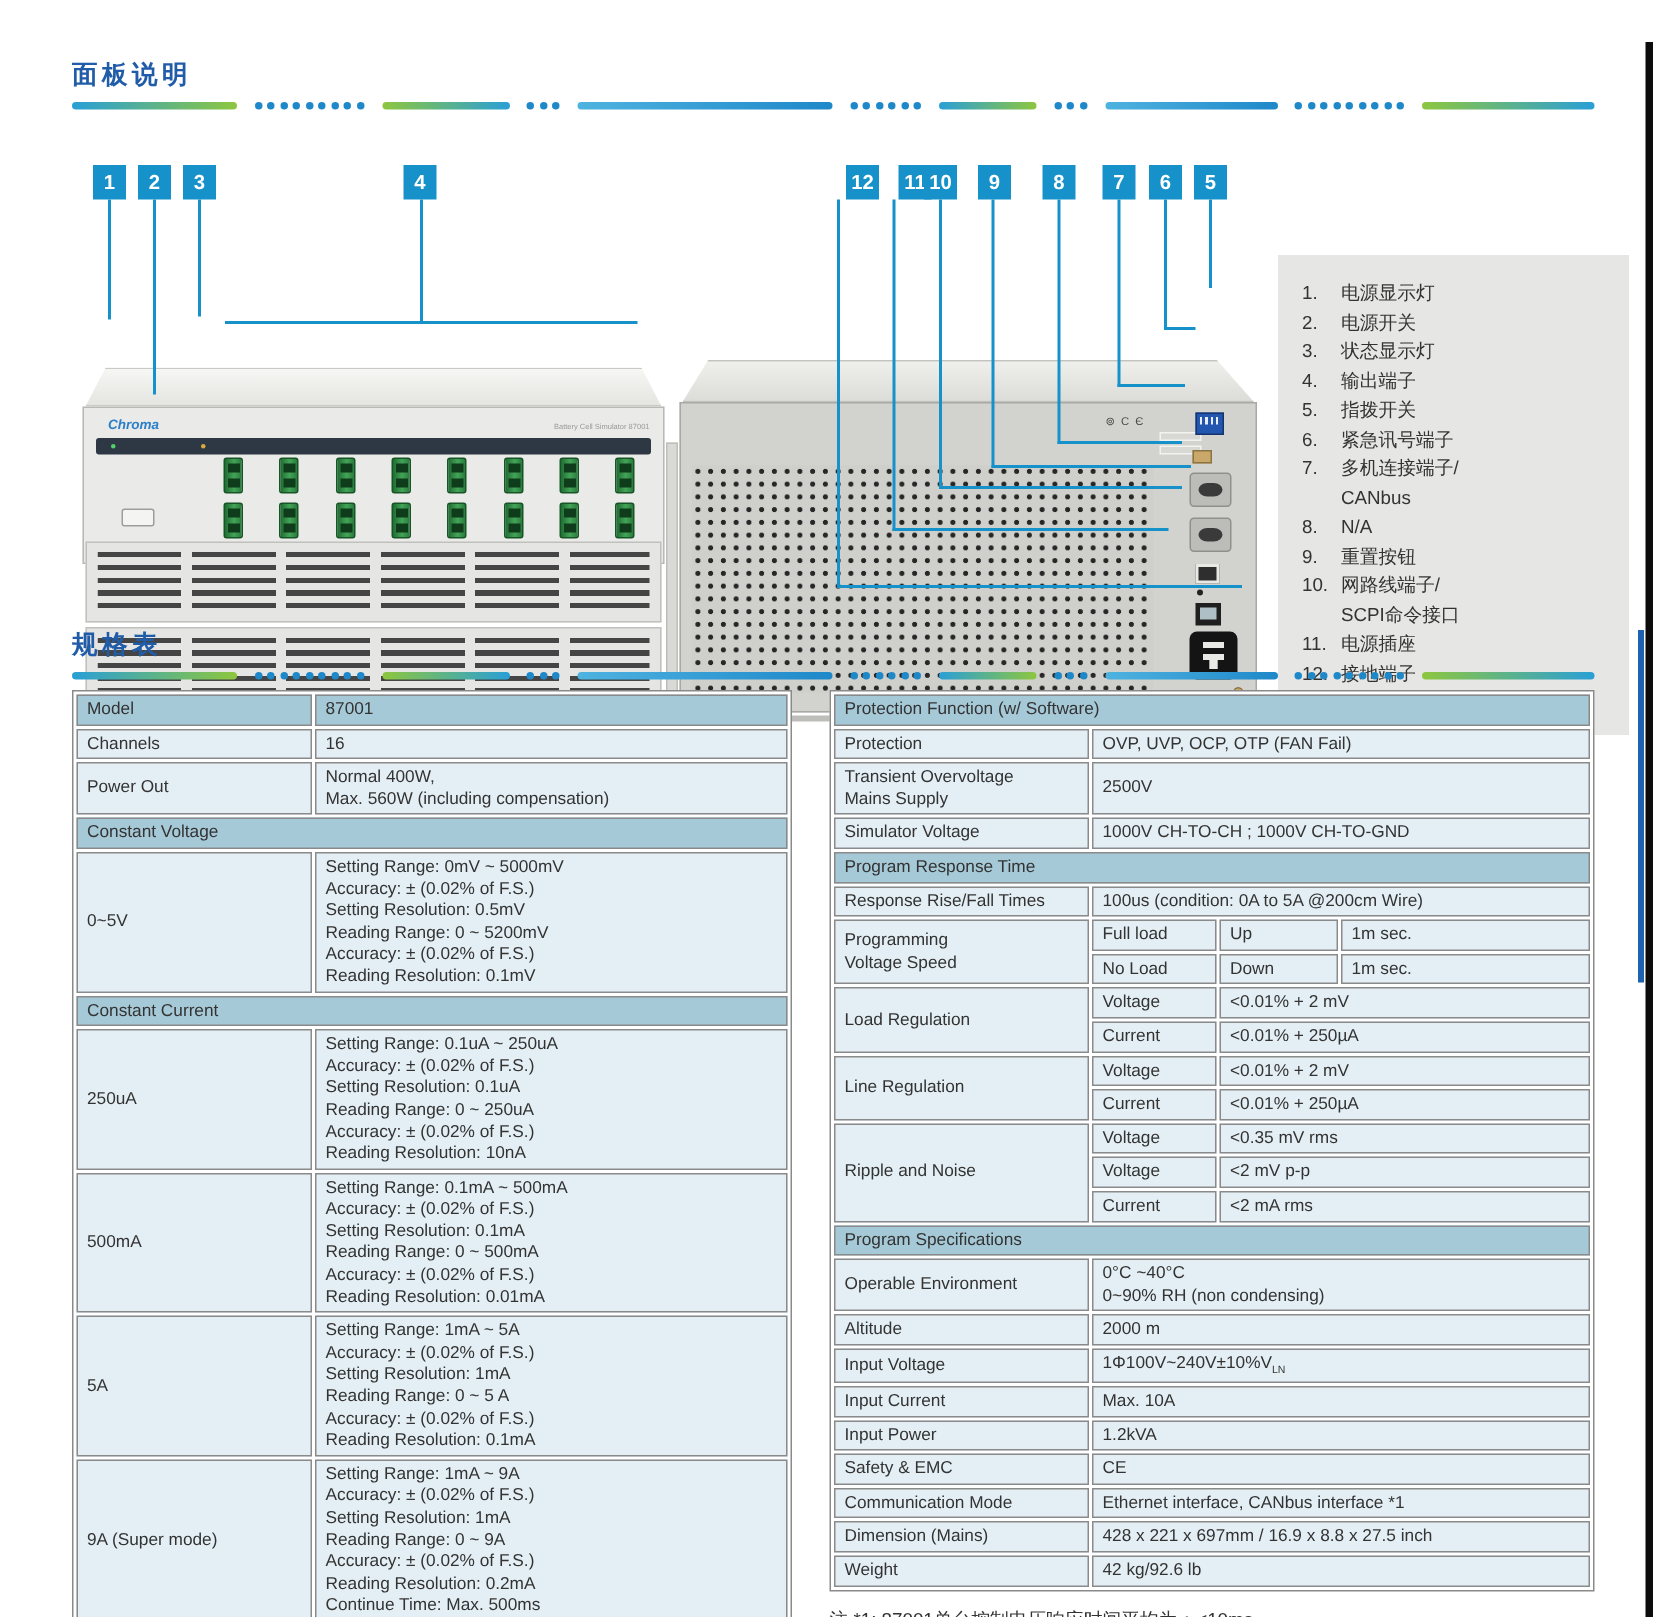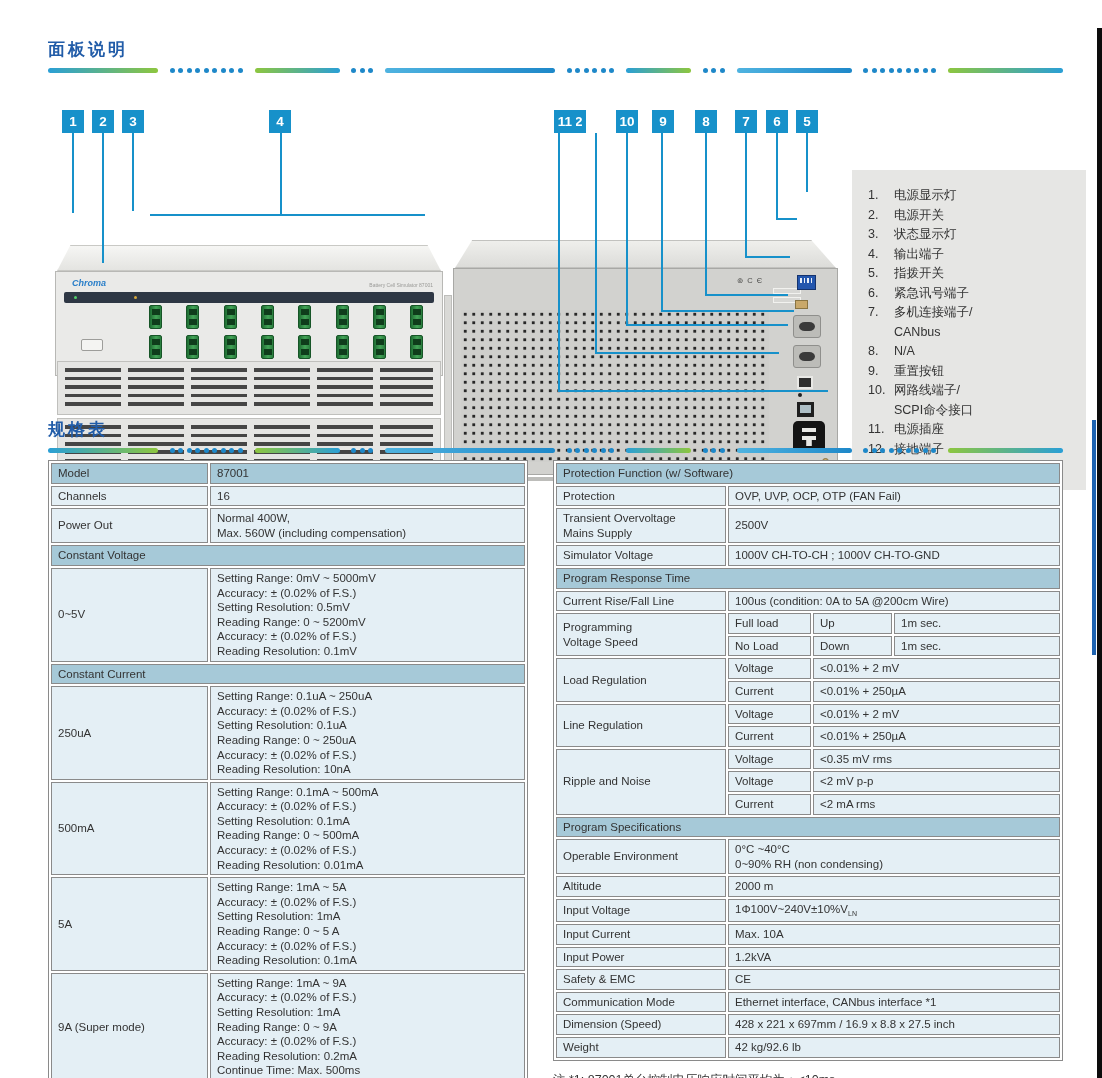--- a/index.html
+++ b/index.html
@@ -242,21 +242,21 @@
     <div id="rear-gnd"></div>
     <div id="rear-foot"></div>
   </div>
 
   <div id="annotations">
       <div class="callout" style="left: 62px; top: 25px;">1</div>
       <div class="callout" style="left: 92px; top: 25px;">2</div>
       <div class="callout" style="left: 122px; top: 25px;">3</div>
       <div class="callout" style="left: 269px; top: 25px;">4</div>
       <div class="callout" style="left: 564px; top: 25px;">12</div>
-      <div class="callout" style="left: 554px; top: 25px;">11</div>
+      <div class="callout" style="left: 599px; top: 25px;">11</div>
       <div class="callout" style="left: 616px; top: 25px;">10</div>
       <div class="callout" style="left: 652px; top: 25px;">9</div>
       <div class="callout" style="left: 695px; top: 25px;">8</div>
       <div class="callout" style="left: 735px; top: 25px;">7</div>
       <div class="callout" style="left: 766px; top: 25px;">6</div>
       <div class="callout" style="left: 796px; top: 25px;">5</div>
       <div class="lead-v" style="left: 72px; top: 48px; height: 80px;"></div>
       <div class="lead-v" style="left: 102px; top: 48px; height: 130px;"></div>
       <div class="lead-v" style="left: 132px; top: 48px; height: 78px;"></div>
       <div class="lead-v" style="left: 280px; top: 48px; height: 82px;"></div>
@@ -476,21 +476,21 @@
           <td colspan="3">2500V</td>
         </tr>
         <tr>
           <td>Simulator Voltage</td>
           <td colspan="3">1000V CH-TO-CH ; 1000V CH-TO-GND</td>
         </tr>
         <tr>
           <td colspan="4" class="sec">Program Response Time</td>
         </tr>
         <tr>
-          <td>Current Rise/Fall Line</td>
+          <td>Response Rise/Fall Times</td>
           <td colspan="3">100us (condition: 0A to 5A @200cm Wire)</td>
         </tr>
         <tr>
           <td rowspan="2">Programming<br>Voltage Speed</td>
           <td>Full load</td>
           <td>Up</td>
           <td>1m sec.</td>
         </tr>
         <tr>
           <td>No Load</td>
@@ -553,21 +553,21 @@
         </tr>
         <tr>
           <td>Safety &amp; EMC</td>
           <td colspan="3">CE</td>
         </tr>
         <tr>
           <td>Communication Mode</td>
           <td colspan="3">Ethernet interface, CANbus interface *1</td>
         </tr>
         <tr>
-          <td>Dimension (Speed)</td>
+          <td>Dimension (Mains)</td>
           <td colspan="3">428 x 221 x 697mm / 16.9 x 8.8 x 27.5 inch</td>
         </tr>
         <tr>
           <td>Weight</td>
           <td colspan="3">42 kg/92.6 lb</td>
         </tr>
       </tbody>
   </table>
   <div id="footnotes">
     <p class="footnote">注 *1: 87001单台控制电压响应时间平均为：&lt;10ms</p>

